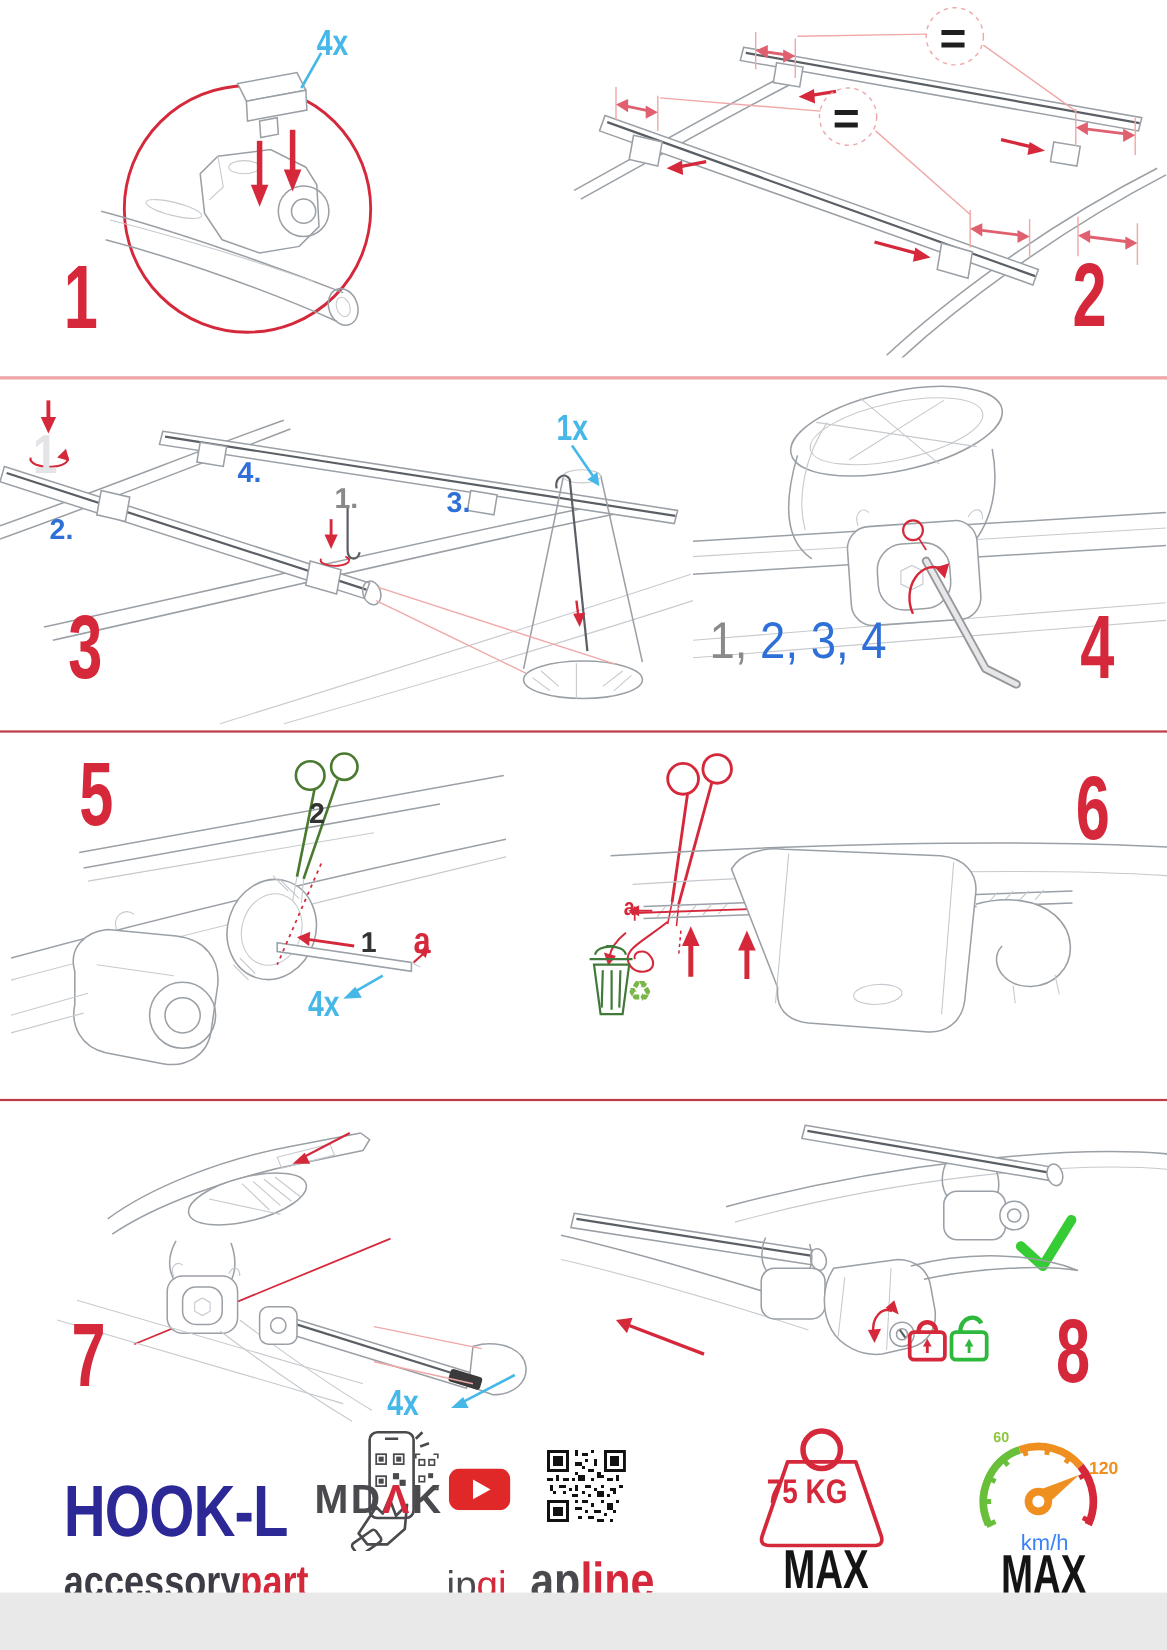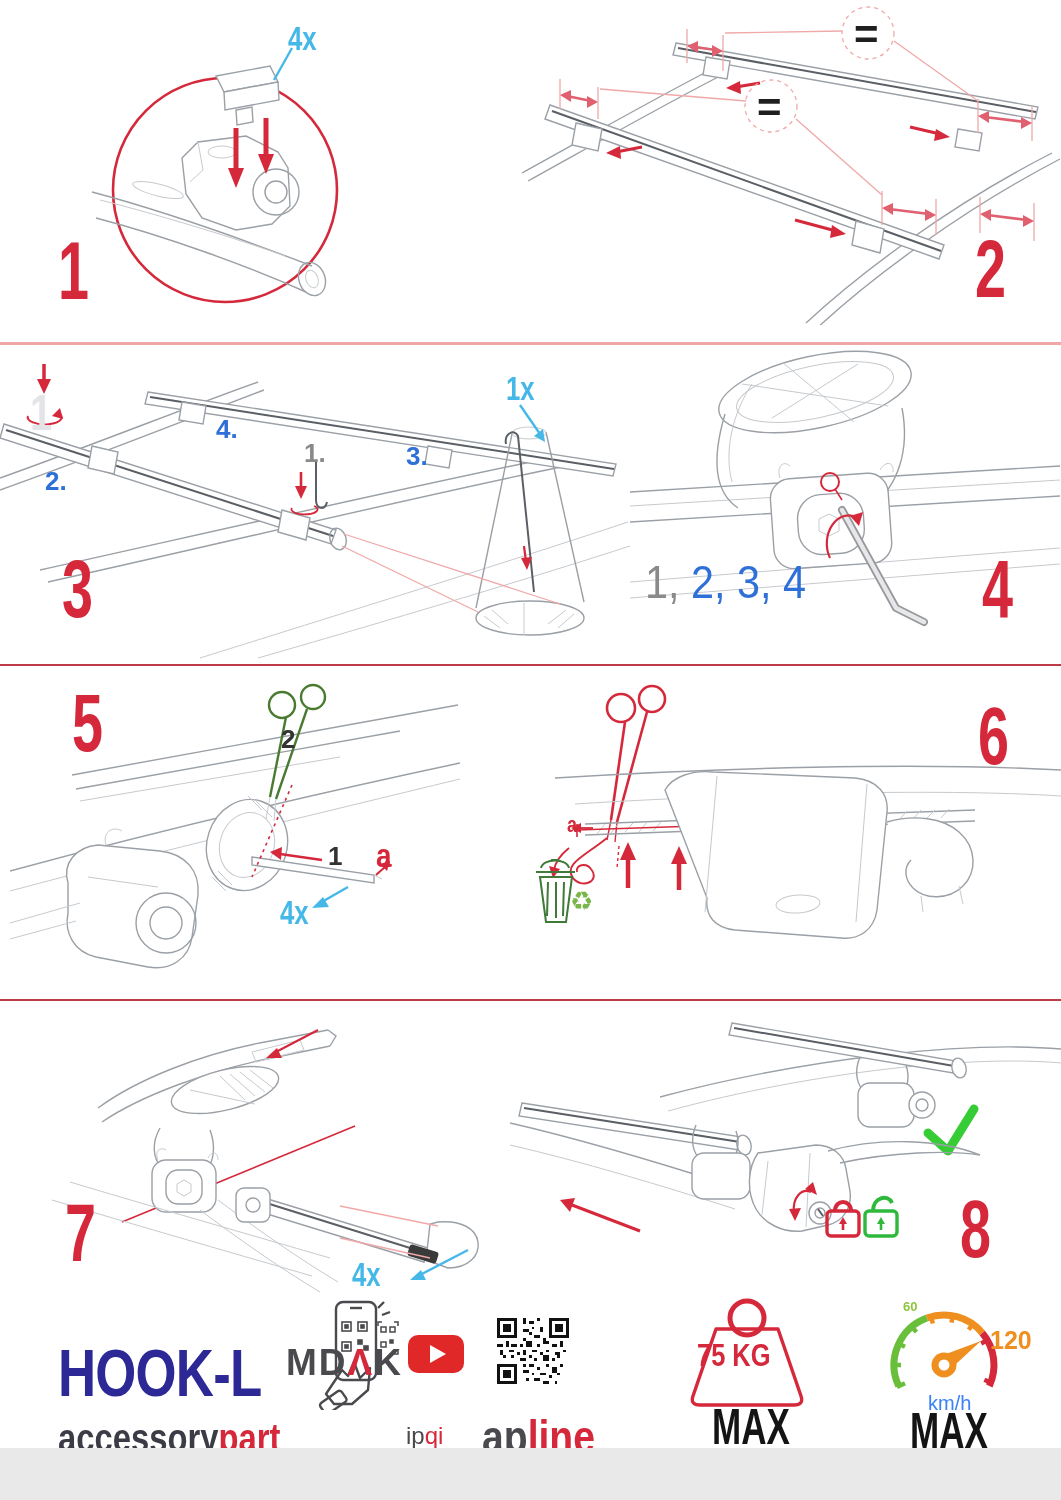--- a/index.html
+++ b/index.html
@@ -567,21 +567,21 @@
         <rect x="1" y="17" width="5" height="5"></rect>
     </g>
     <g fill="#111111">
       <rect x="2" y="2" width="3" height="3"></rect>
         <rect x="20" y="2" width="3" height="3"></rect>
         <rect x="2" y="18" width="3" height="3"></rect>
     </g>
   </svg>
 
   <span class="logo" style="left:286px;top:1344px;font-size:37px;letter-spacing:2px"><span>MD</span><span class="red">Λ</span><span>K</span></span>
-  <span class="logo" style="left:406px;top:1424px;font-size:24px;font-weight:400"><span>ip</span><span class="red">qi</span></span>
+  <span class="logo" style="left:406px;top:1424px;font-size:35px;font-weight:400"><span>ip</span><span class="red">qi</span></span>
   <span class="logo" style="left:482px;top:1414px;font-size:46px;transform:scaleX(.85);transform-origin:left top"><span>ap</span><span class="red">line</span></span>
 
   <svg class="abs" style="left:672px;top:1293px" width="150" height="118" viewBox="0 0 150 118">
     <circle cx="75" cy="25" r="17" class="r" stroke-width="5"></circle>
     <path class="r wf" d="M44,36 L106,36 L129,103 Q132,112 122,112 L28,112 Q18,112 21,103 Z" stroke-width="3.4" stroke-linejoin="round"></path>
   </svg>
   <span class="kg" style="left:697px;top:1340px">75 KG</span>
   <span class="max" style="left:712px;top:1402px">MAX</span>
 
   <svg class="abs" style="left:878px;top:1293px" width="140" height="112" viewBox="0 0 140 112">
@@ -597,17 +597,17 @@
       <line x1="73.5" y1="29.6" x2="75" y2="20.8" stroke="#ef8f1f"></line>
       <line x1="90.7" y1="36.8" x2="95.8" y2="29.4" stroke="#ef8f1f"></line>
       <line x1="103.2" y1="50.5" x2="111.3" y2="46" stroke="#d5293b"></line>
       <line x1="106.4" y1="86.7" x2="115" y2="90.8" stroke="#d5293b"></line>
     </g>
     <polygon points="60,64 66,82 102.9,48" fill="#ef8f1f"></polygon>
     <circle cx="66" cy="72" r="12.5" fill="#ef8f1f"></circle>
     <circle cx="66" cy="72" r="5.5" fill="#ffffff"></circle>
   </svg>
   <span class="speedlab" style="left:903px;top:1300px;font-size:13px;color:#8dc63e">60</span>
-  <span class="speedlab" style="left:990px;top:1328px;font-size:25px;color:#ef8f1f">120</span>
+  <span class="speedlab" style="left:990px;top:1328px;font-size:16px;color:#ef8f1f">120</span>
   <span class="speedlab" style="left:928px;top:1393px;font-size:20px;color:#3b82f6;font-weight:400">km/h</span>
   <span class="max" style="left:910px;top:1406px">MAX</span>
 
 </div>
 
 </body></html>

